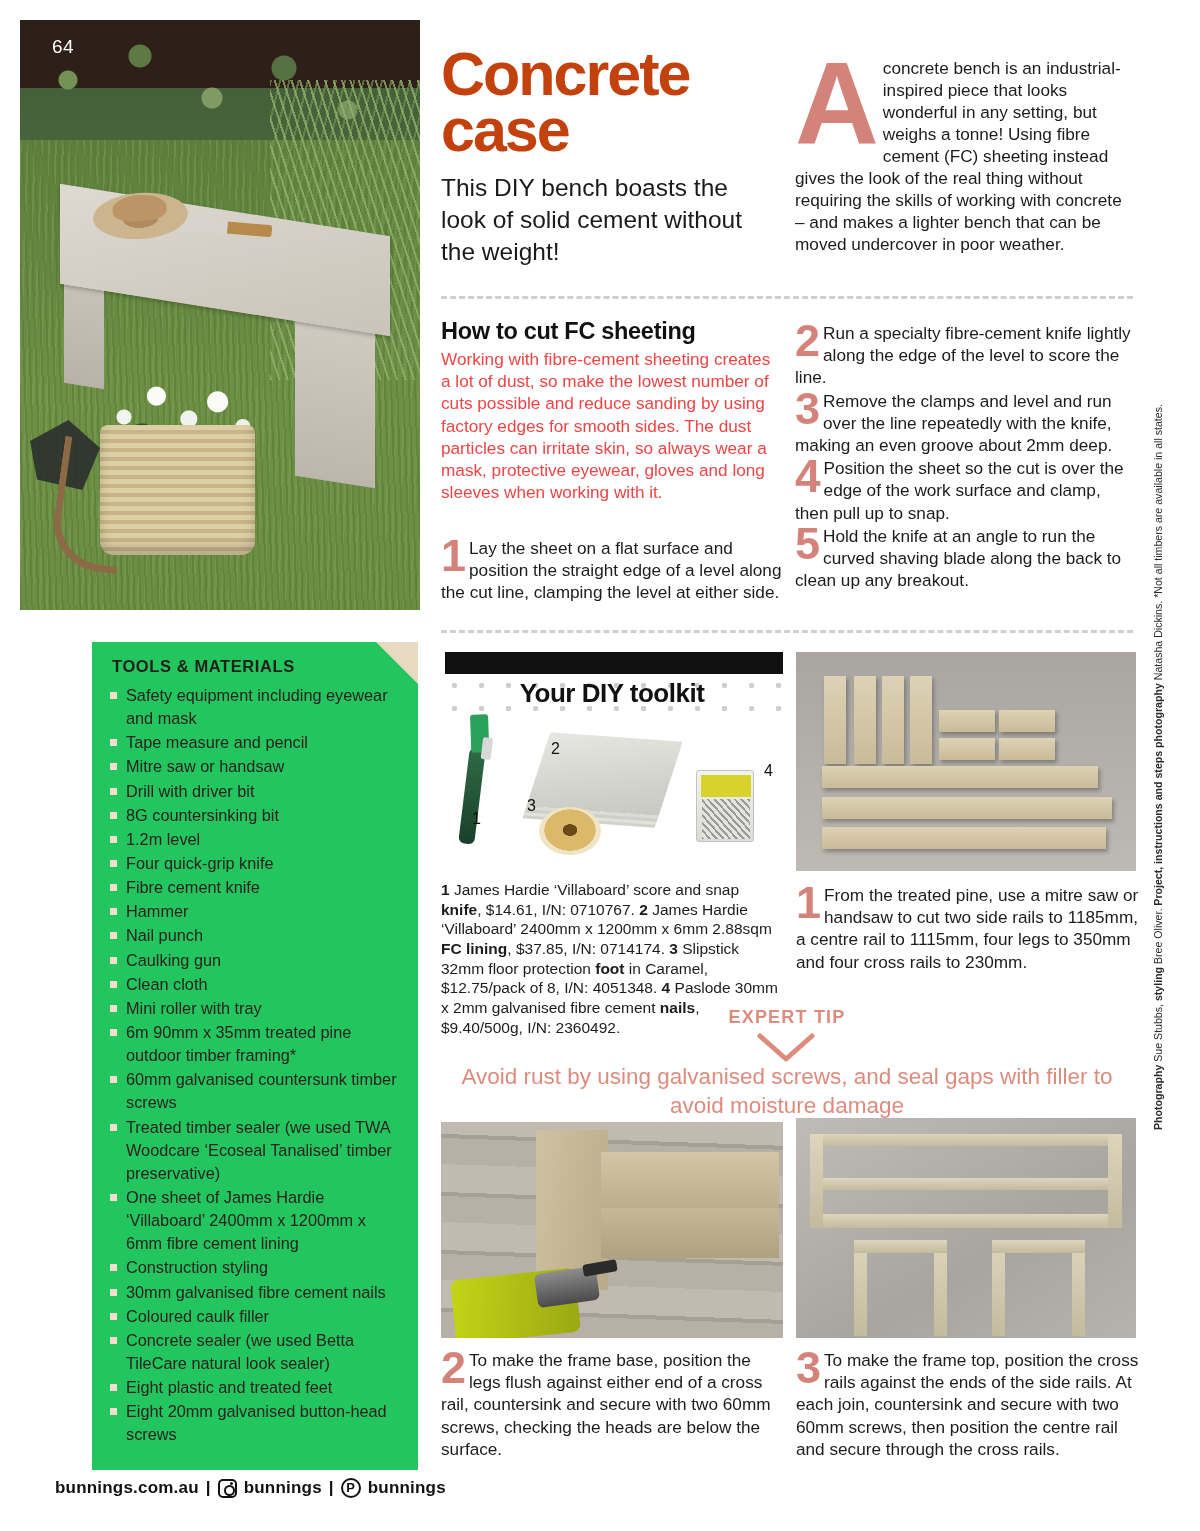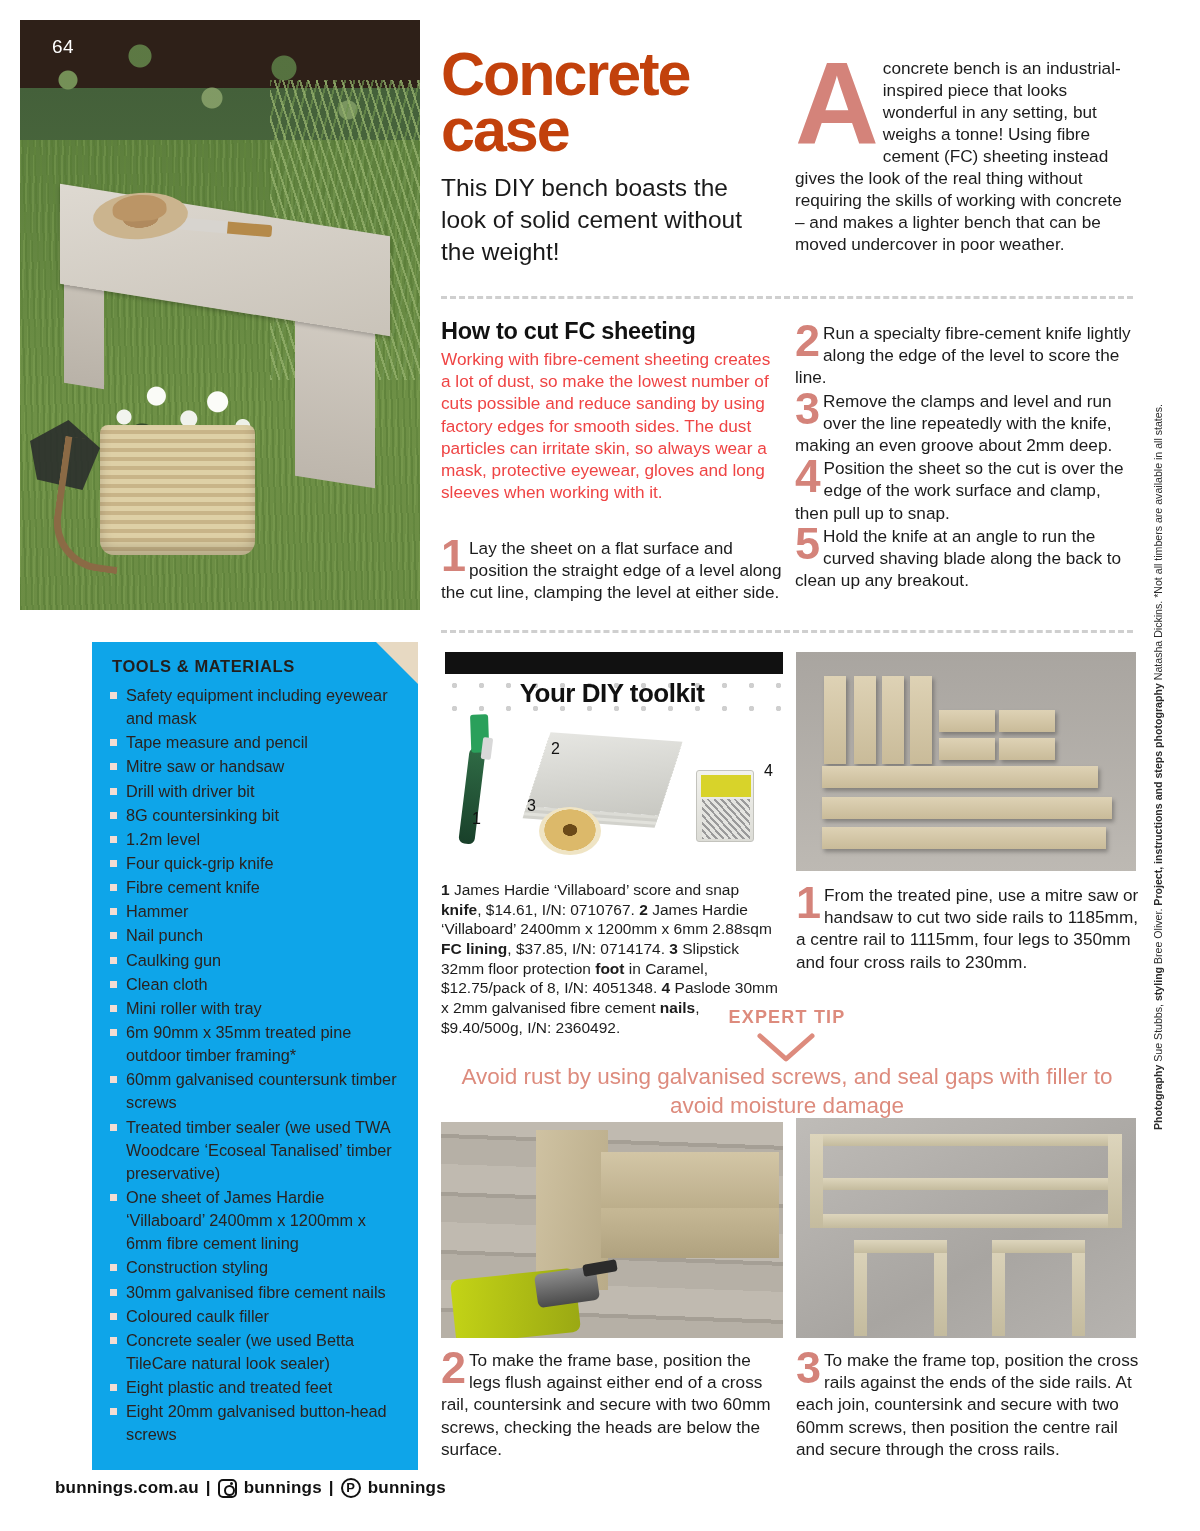--- a/index.html
+++ b/index.html
@@ -160,21 +160,21 @@
   .steps-right p{ margin-bottom:1px; }
   .stepnum{
     float:left; font-size:45px; line-height:.74; font-weight:700;
     color:#d4837a; padding-right:3px; margin-top:2px;
   }
   .stepnum.big{ font-size:46px; }
 
   
   .tools{
     position:absolute; left:92px; top:642px; width:326px; height:828px;
-    background:#0ea5e9;
+    background:#22c55e;
   }
   .tools .fold{
     position:absolute; right:0; top:0; width:0; height:0;
     border-top: 42px solid #e7d9c2;
     border-left: 42px solid transparent;
   }
   .tools h3{
     position:absolute; left:20px; top:15px;
     font-size:16.5px; font-weight:700; letter-spacing:.6px; color:#231e1c;
   }

